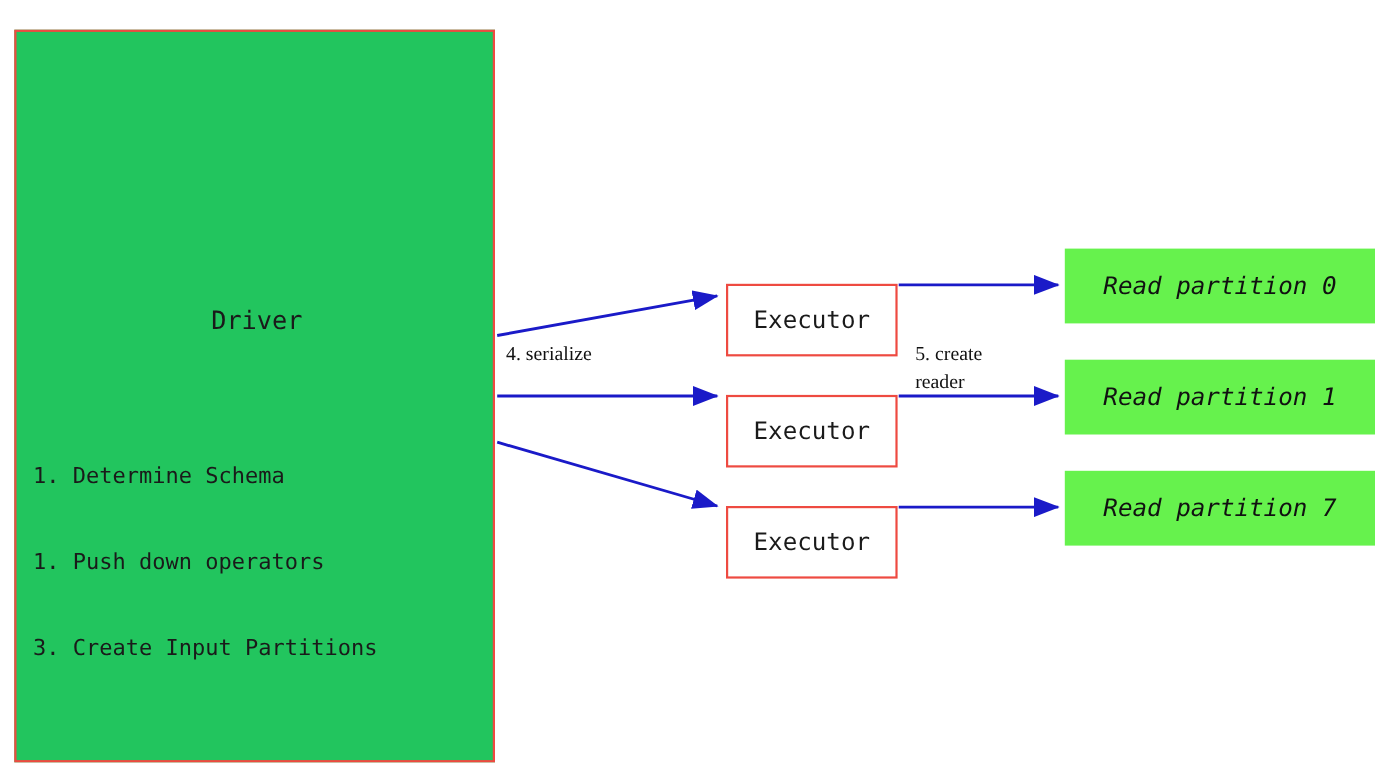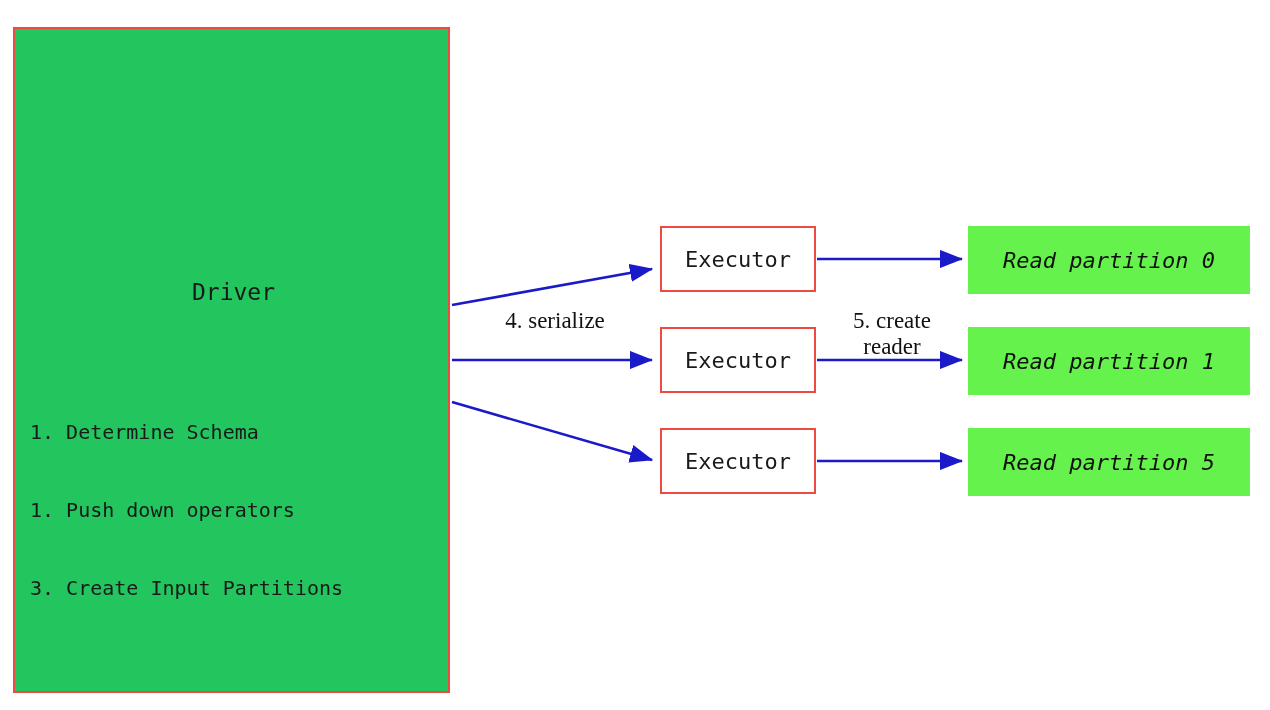--- a/index.html
+++ b/index.html
@@ -64,20 +64,21 @@
   .executor-box {
     position: absolute;
     width: 156px;
     height: 66px;
     border: 2px solid #ee4a41;
     background: #ffffff;
     box-sizing: border-box;
     display: flex;
     align-items: center;
     justify-content: center;
+    margin-top: 32px;
   }
   .executor-label {
     font-family: "DejaVu Sans Mono", "Liberation Mono", monospace;
     font-size: 22px;
     color: #1a1a1a;
     white-space: pre;
   }
   .exec-0 { left: 660px; top: 226px; }
   .exec-1 { left: 660px; top: 327px; }
   .exec-2 { left: 660px; top: 428px; }
@@ -102,24 +103,24 @@
     font-style: italic;
   }
   .part-0 { top: 226px; }
   .part-1 { top: 327px; }
   .part-2 { top: 428px; }
 
   
   .edge-label {
     position: absolute;
     font-family: "Liberation Serif", "DejaVu Serif", serif;
-    font-size: 23px;
+    font-size: 18px;
     line-height: 26px;
     color: #111111;
-    text-align: center;
+    text-align: left;
     white-space: nowrap;
   }
   .edge-label-serialize {
     left: 460px;
     top: 308px;
     width: 190px;
   }
   .edge-label-create {
     left: 832px;
     top: 308px;
@@ -169,21 +170,21 @@
     <span class="executor-label">Executor</span>
   </div>
 
   <div class="partition-box part-0">
     <span class="partition-label">Read partition 0</span>
   </div>
   <div class="partition-box part-1">
     <span class="partition-label">Read partition 1</span>
   </div>
   <div class="partition-box part-2">
-    <span class="partition-label">Read partition 5</span>
+    <span class="partition-label">Read partition 7</span>
   </div>
 
   <div class="edge-label edge-label-serialize">
     <span class="edge-line">4. serialize</span>
   </div>
 
   <div class="edge-label edge-label-create">
     <span class="edge-line">5. create</span>
     <span class="edge-line">reader</span>
   </div>

